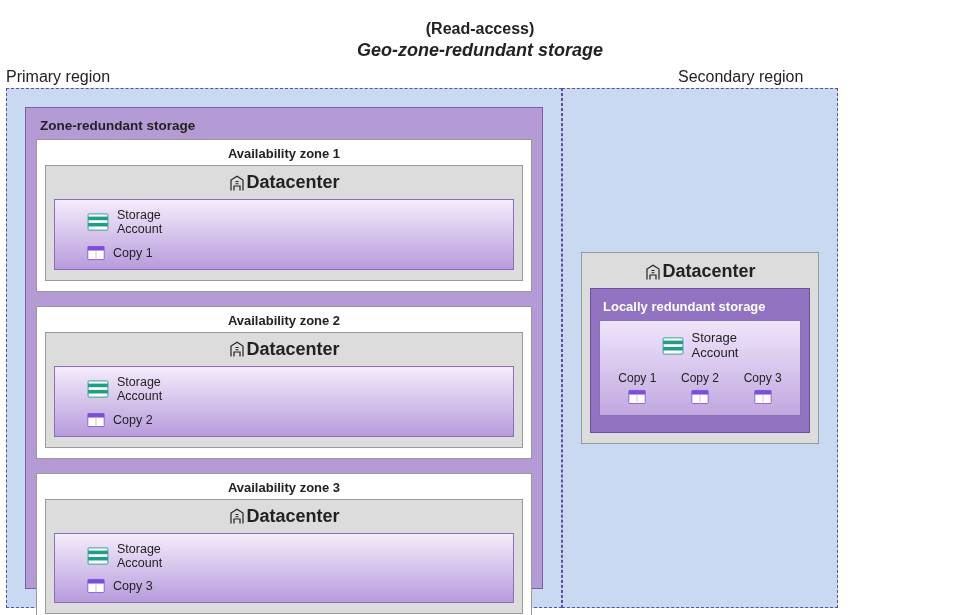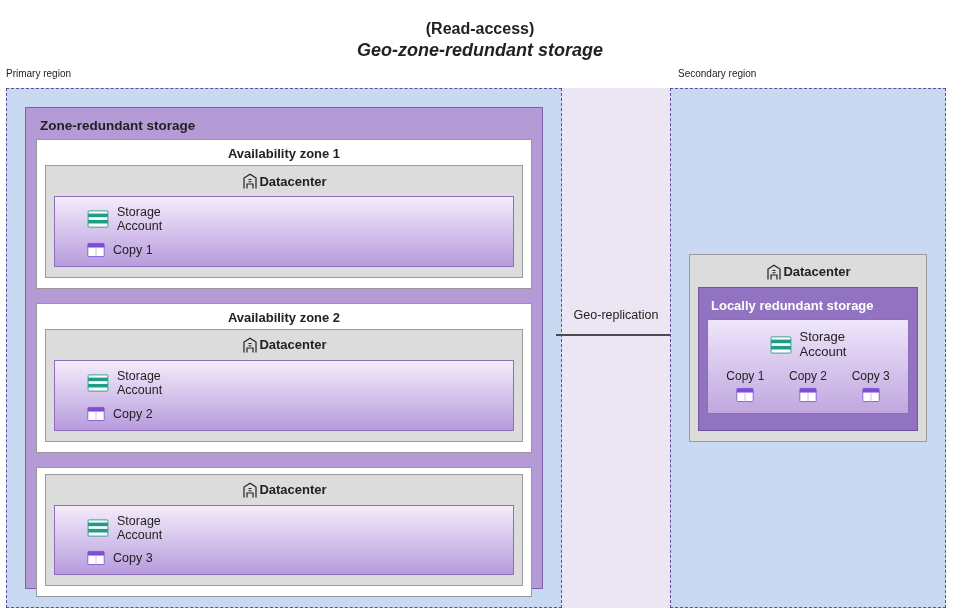--- a/index.html
+++ b/index.html
@@ -8,21 +8,21 @@
     background: #fff;
     width: 960px;
     height: 615px;
     font-size: 13px;
     color: #222;
     position: relative;
   }
   .title-area { text-align: center; padding: 20px 0 4px; }
   .title-prefix { font-size: 16px; font-weight: 600; }
   .title-main { font-size: 18px; font-weight: 700; margin-top: 2px; font-style: italic; }
-  .region-label { font-size: 10px; font-weight: 400; position: absolute; top: 68px; }
+  .region-label { font-size: 16px; font-weight: 400; position: absolute; top: 68px; }
   .primary-label { left: 6px; }
   .secondary-label { left: 678px; }
   .main-row {
     position: absolute;
     top: 88px;
     left: 6px;
     right: 6px;
     bottom: 7px;
     display: flex;
     align-items: stretch;
@@ -67,21 +67,21 @@
     padding: 6px 8px 10px 8px;
   }
   .az-title { text-align: center; font-weight: 700; font-size: 13px; margin-bottom: 4px; }
   .dc-card {
     background: #dcdcdc;
     border: 1px solid #9a9a9a;
     padding: 6px 8px 10px 8px;
   }
   .dc-header {
     display: flex; align-items: center; justify-content: center; gap: 0;
-    font-weight: 700; font-size: 13px; margin-bottom: 6px;
+    font-weight: 700; font-size: 18px; margin-bottom: 6px;
   }
   .sa-card {
     background: linear-gradient(#f4ecfb, #b79bdc);
     border: 1px solid #8c6eba;
     padding: 8px 10px;
   }
   .sa-row, .copy-row {
     display: flex; align-items: center; gap: 8px; justify-content: flex-start;
     font-size: 12.5px;
     padding-left: 22px;
@@ -200,20 +200,21 @@
                     <rect x="1" y="1" width="20" height="5" fill="#7c4dd6"></rect>
                     <line x1="11" y1="6" x2="11" y2="17" stroke="#c9b3ec" stroke-width="1"></line>
                   </svg>
                 <span>Copy 2</span>
               </div>
             </div>
           </div>
         </div>
 
         <div class="az-card">
+          <div class="az-title">Availability zone 3</div>
           <div class="dc-card">
             <div class="dc-header">
               <svg class="dc-icon" viewBox="0 0 24 24">
                   <path fill="none" stroke="#222" stroke-width="1.6" d="M4 22V8l8-5 8 5v14M8 22v-6h8v6M10 10h4M10 13h4"></path>
                 </svg>
               <span>Datacenter</span>
             </div>
             <div class="sa-card">
               <div class="sa-row">
                 <svg class="storage-icon" viewBox="0 0 24 20">
@@ -233,25 +234,20 @@
                 <span>Copy 3</span>
               </div>
             </div>
           </div>
         </div>
 
       </div>
     </div>
   </div>
 
-  <div class="gap">
-    <div class="arrow-label">Geo-replication</div>
-    <div class="arrow-line"></div>
-    <div class="arrow-head"></div>
-  </div>
 
   <div class="region-box secondary-region">
     <div class="lrs-wrap">
       <div class="dc-card" style="padding:8px 8px 10px 8px;">
         <div class="dc-header">
           <svg class="dc-icon" viewBox="0 0 24 24">
               <path fill="none" stroke="#222" stroke-width="1.6" d="M4 22V8l8-5 8 5v14M8 22v-6h8v6M10 10h4M10 13h4"></path>
             </svg>
           <span>Datacenter</span>
         </div>

